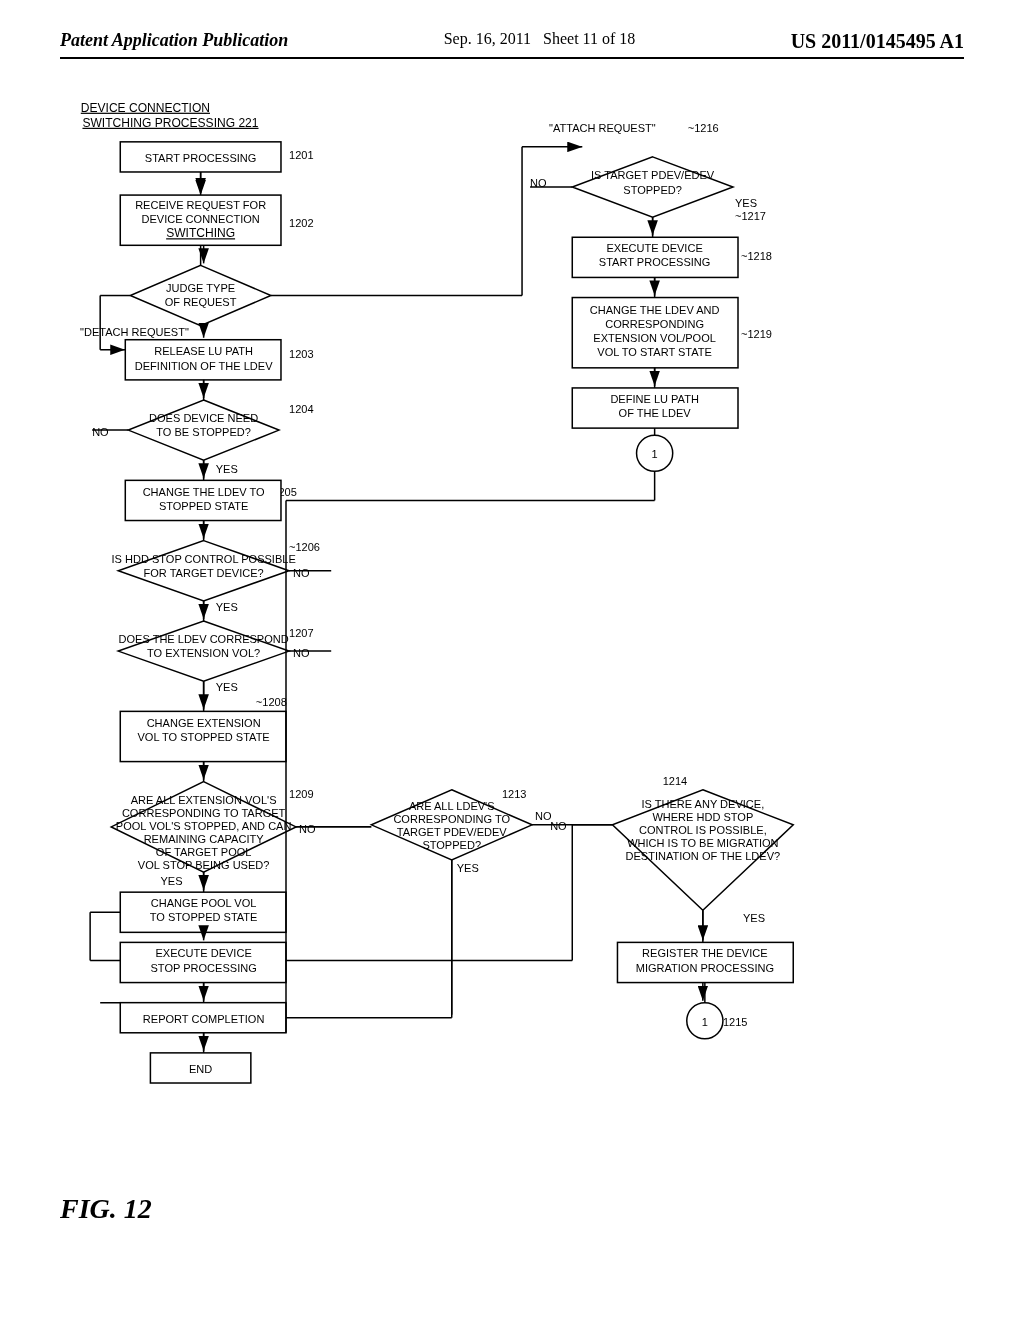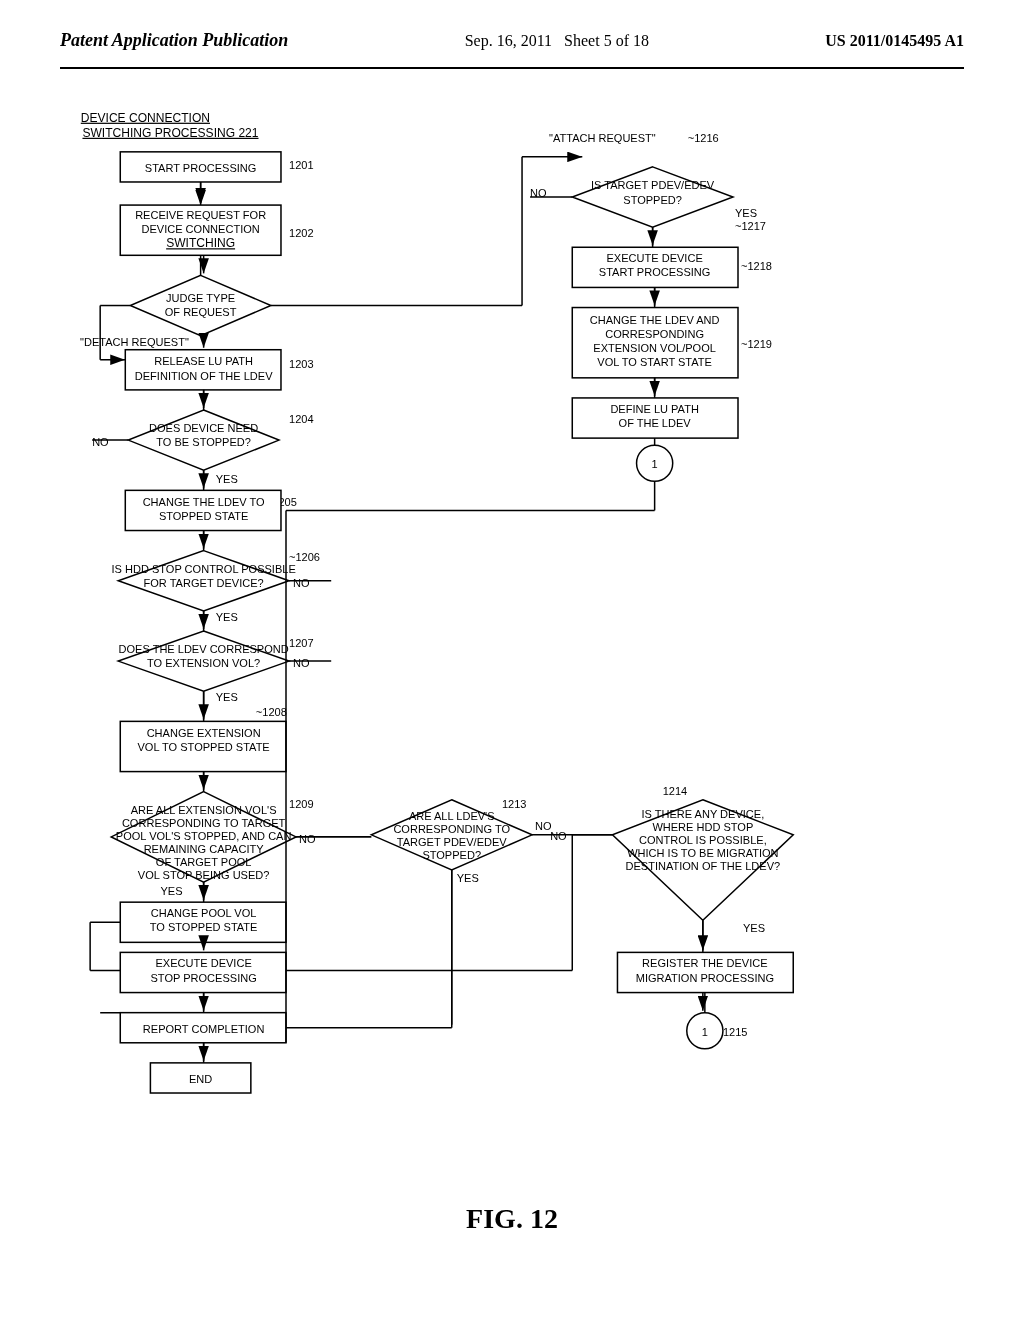--- a/index.html
+++ b/index.html
@@ -12,64 +12,64 @@
     }
     .page {
       width: 1024px;
       min-height: 1320px;
       padding: 30px 60px;
       position: relative;
     }
     .header {
       display: flex;
       justify-content: space-between;
-      align-items: center;
+      align-items: flex-start;
       border-bottom: 2px solid #000;
-      padding-bottom: 16px;
+      padding-bottom: 4px;
       margin-bottom: 10px;
     }
     .header-left {
       font-size: 18px;
       font-weight: bold;
       font-style: italic;
     }
     .header-center {
       font-size: 16px;
       text-align: center;
     }
     .header-right {
-      font-size: 16px;
+      font-size: 20px;
       font-weight: bold;
     }
     .diagram-area {
       position: relative;
       width: 100%;
       margin-top: 20px;
       text-align: right;
     }
     svg {
       width: 100%;
       height: 1100px;
     }
     .fig-label {
-      text-align: center;
       font-size: 28px;
       font-weight: bold;
+      font-style: italic;
       margin-top: 10px;
     }
   </style>
 </head>
 <body>
 
 <div class="page">
   <div class="header">
     <div class="header-left">Patent Application Publication</div>
     <div class="header-center">
       <span>Sep. 16, 2011</span>&nbsp;&nbsp;
-      <span>Sheet 5 of 18</span>
+      <span>Sheet 11 of 18</span>
     </div>
     <div class="header-right">US 2011/0145495 A1</div>
   </div>
 
   <div class="diagram-area">
     <svg viewBox="0 0 900 1080" xmlns="http://www.w3.org/2000/svg">
       <defs>
         <style>
           text { font-family: Arial, sans-serif; font-size: 11px; }
           .title { font-size: 12px; text-decoration: underline; }

